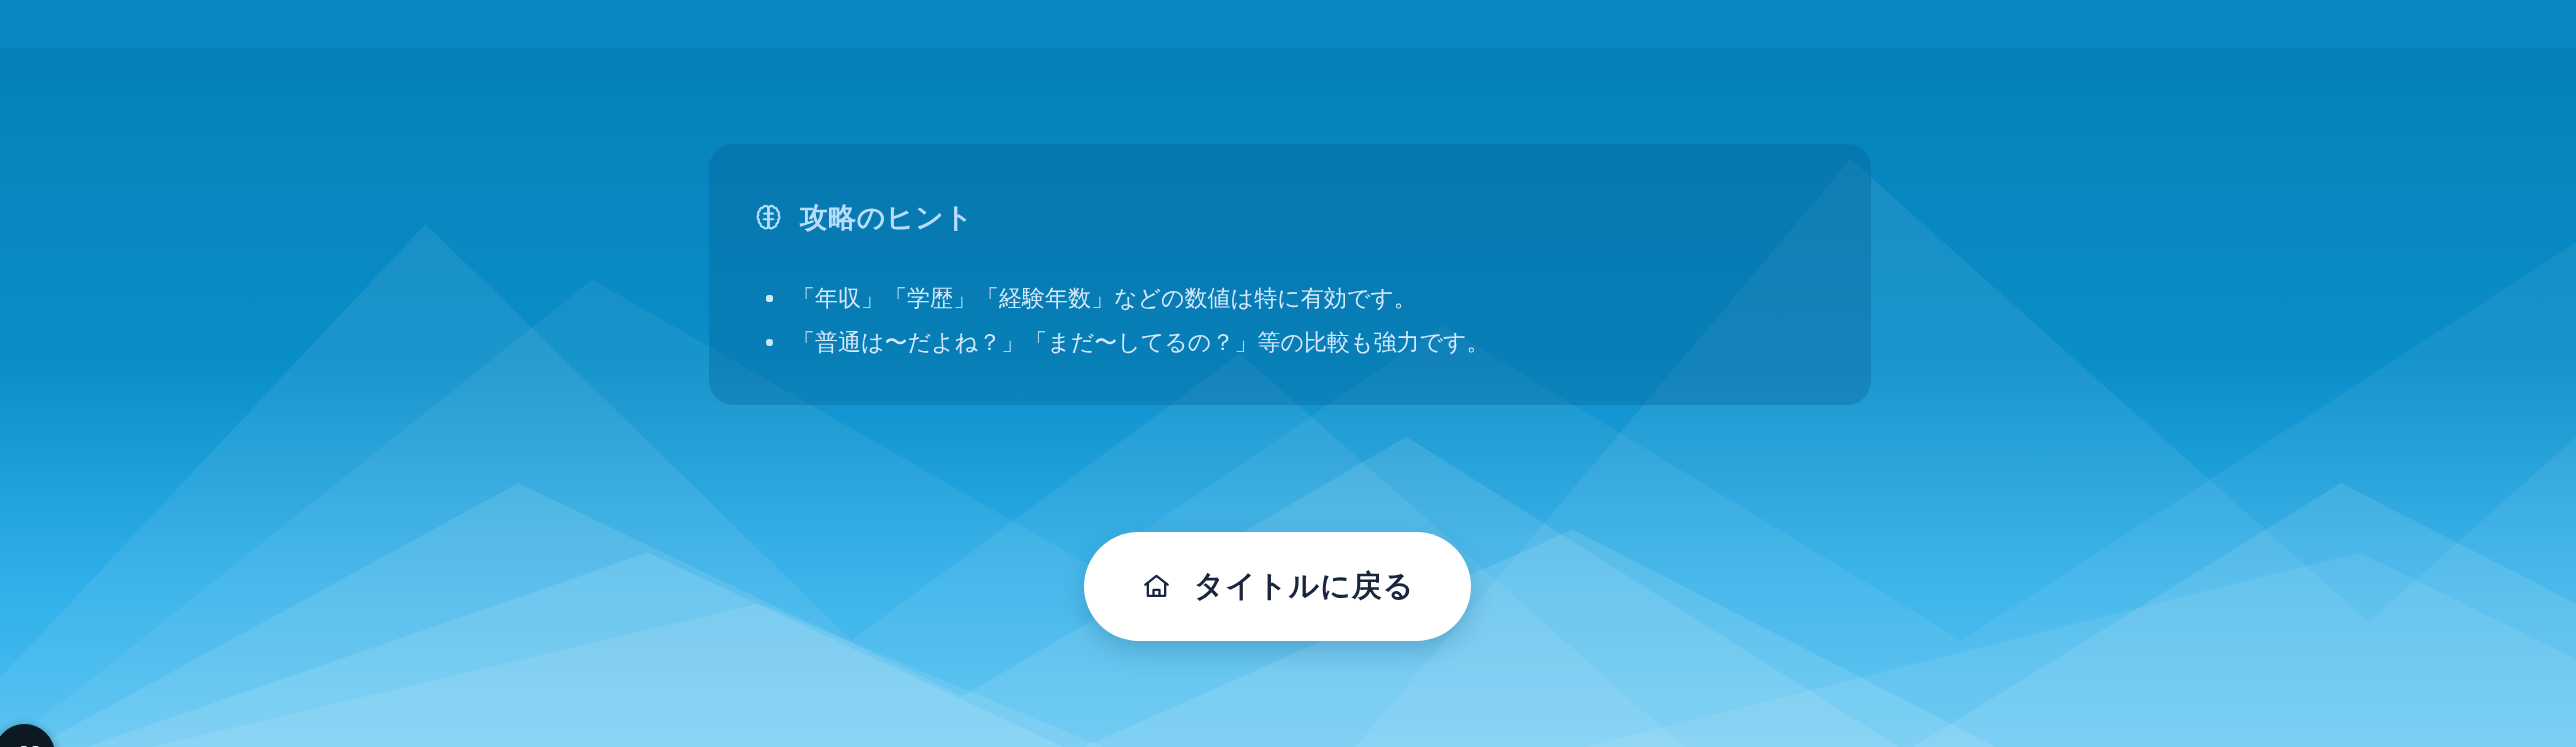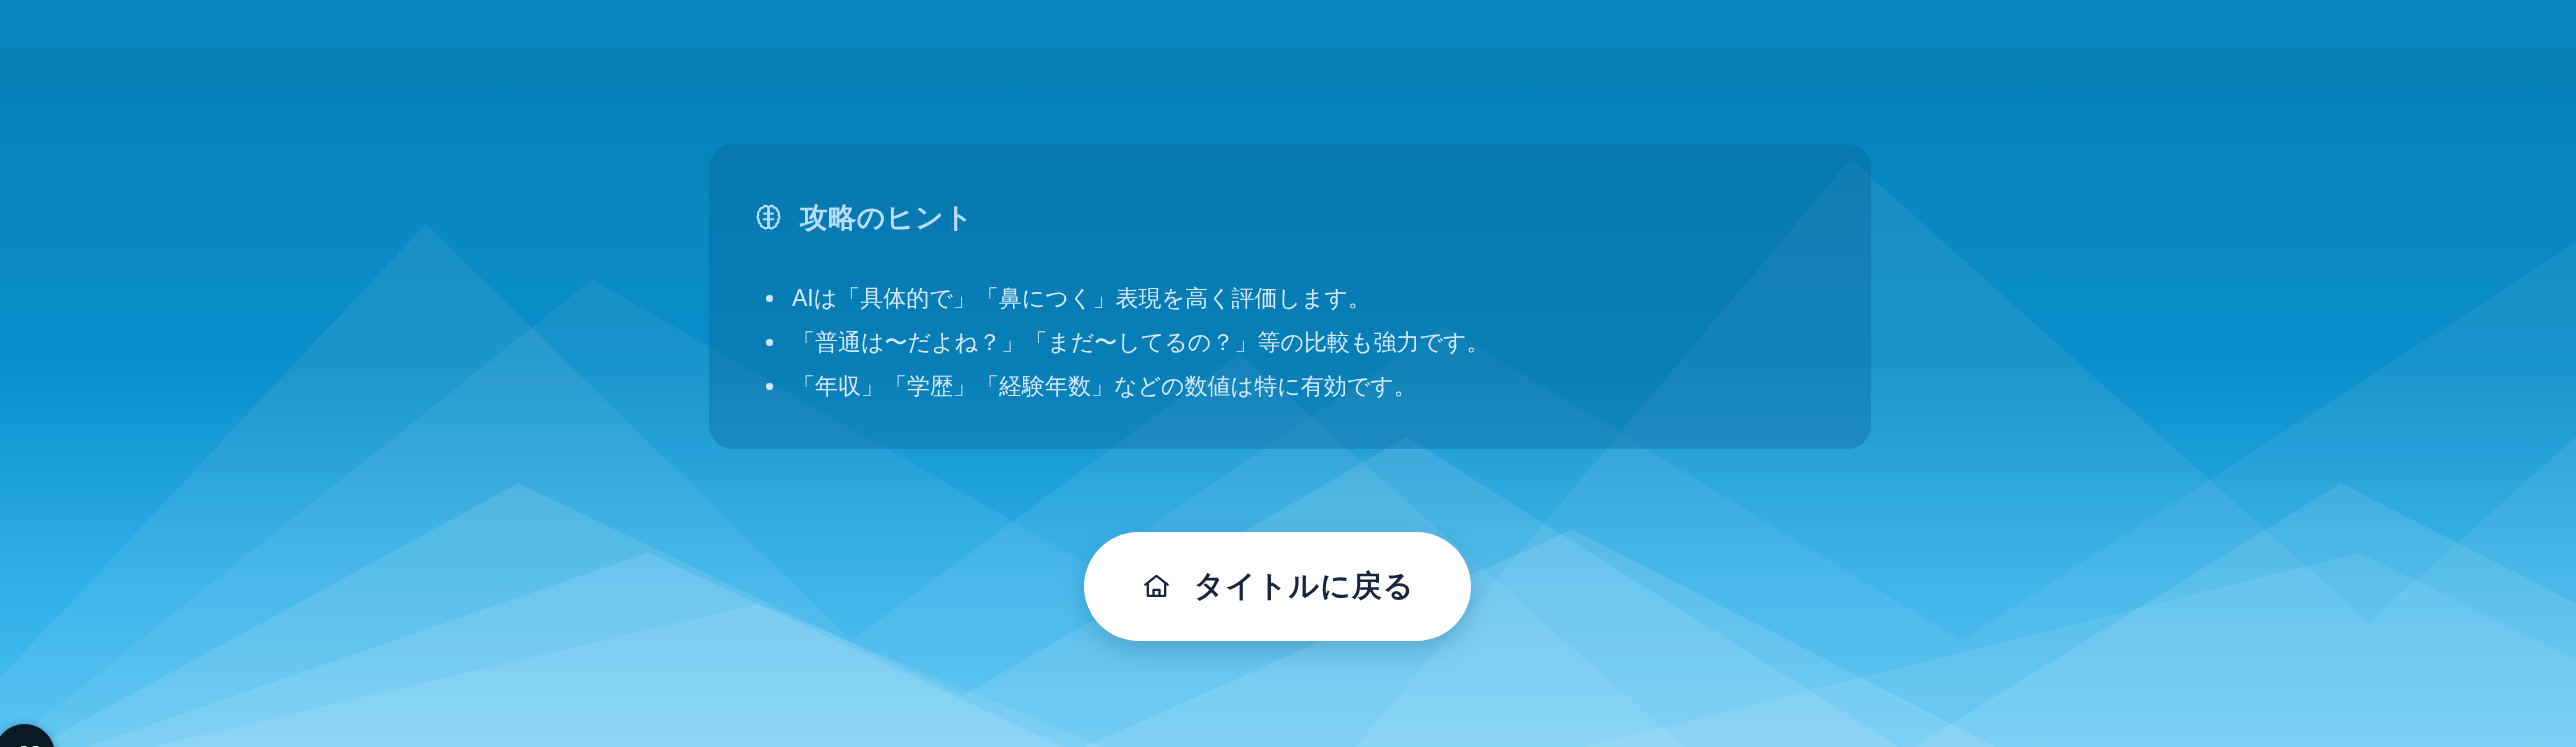--- a/index.html
+++ b/index.html
@@ -190,29 +190,28 @@
             <path d="M12 4.5v13.7"></path>
             <path d="M8.6 8.3h1.8M13.6 8.3h1.8M8.3 12.6h2.1M13.6 12.6h2.1"></path>
           </svg>
         </span>
         <h2 class="hint-title">攻略のヒント</h2>
       </header>
 
       <ul class="hint-list">
         <li class="hint-item">
           <span class="dot"></span>
-          <span>AIは「具体的で」「鼻につく」表現を高く評価します。</span>
+        </li>
+        <li class="hint-item">
+          <span class="dot"></span>
+          <span>「年収」「学歴」「経験年数」などの数値は特に有効です。</span>
         </li>
         <li class="hint-item">
           <span class="dot"></span>
           <span>「普通は〜だよね？」「まだ〜してるの？」等の比較も強力です。</span>
-        </li>
-        <li class="hint-item">
-          <span class="dot"></span>
-          <span>「年収」「学歴」「経験年数」などの数値は特に有効です。</span>
         </li>
       </ul>
 
     </section>
 
     <button class="home-button">
       <span class="home-icon">
         <svg viewBox="0 0 24 24" fill="none" stroke="#18253c" stroke-width="1.8" stroke-linecap="round" stroke-linejoin="round">
           <path d="M3.4 10.6 12 3.8l8.6 6.8"></path>
           <path d="M5.3 9.6v9.6h13.4V9.6"></path>

